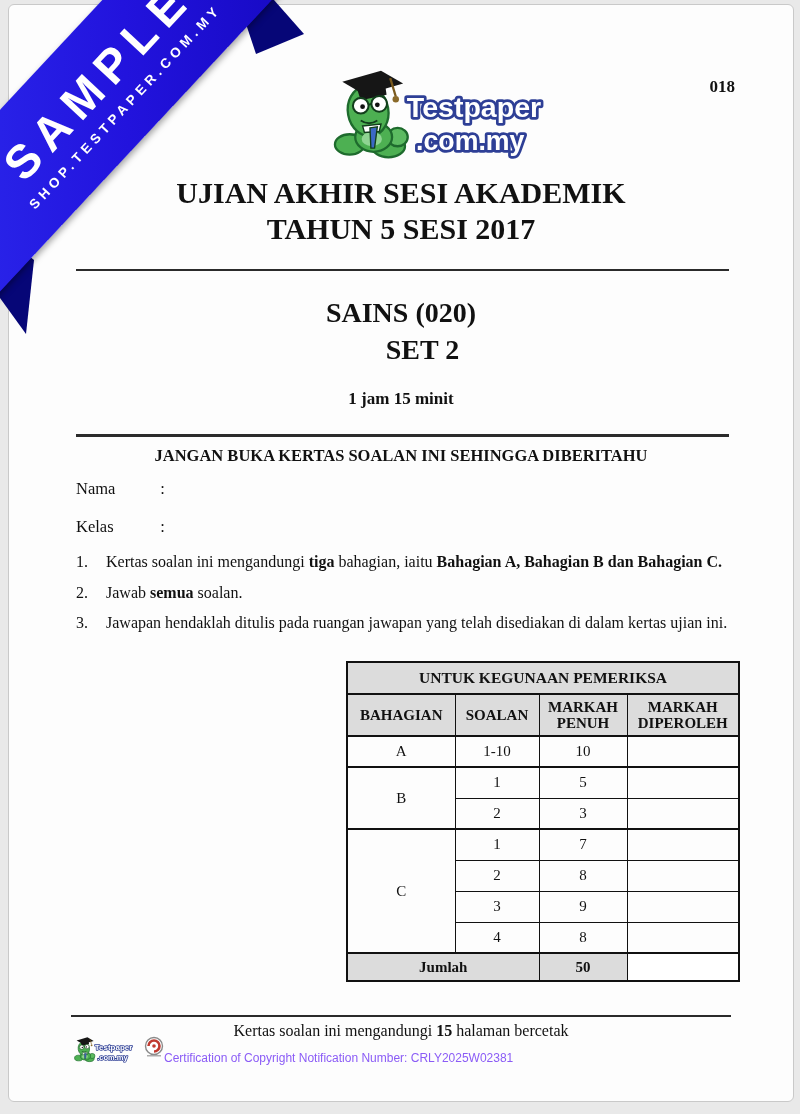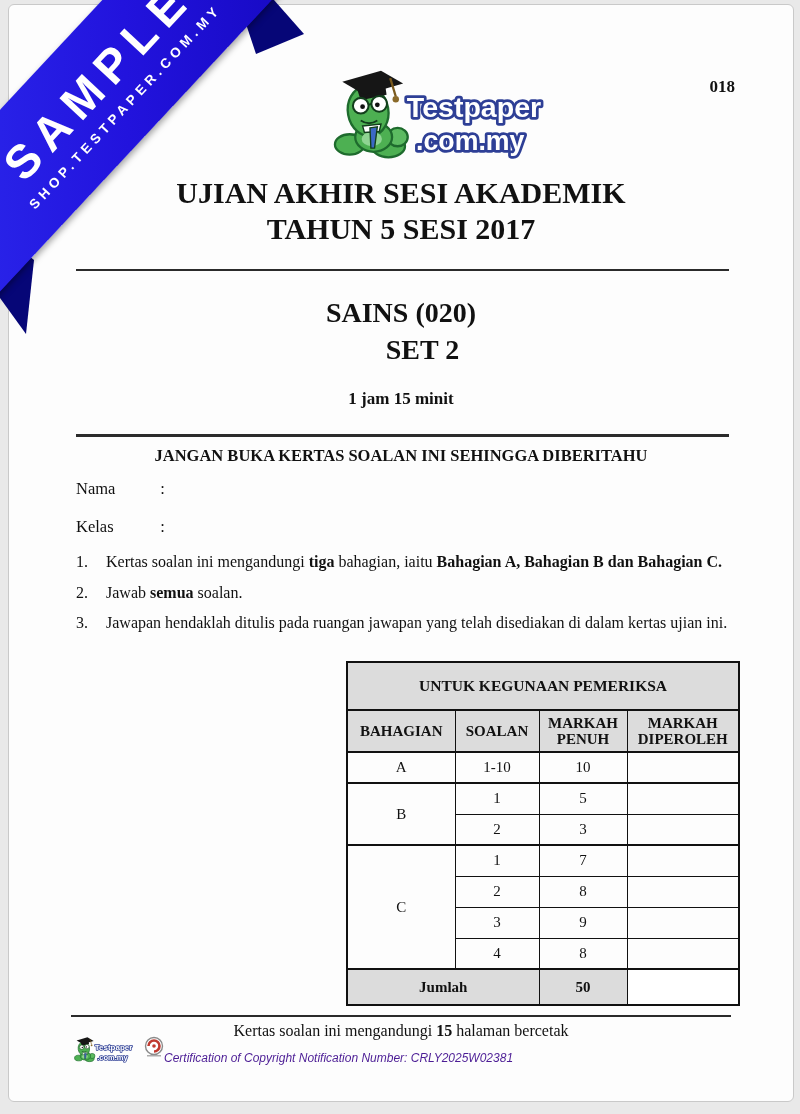--- a/index.html
+++ b/index.html
@@ -50,32 +50,32 @@
   .field-row .colon{display:inline-block;}
   
   .instr{position:absolute;left:67px;right:16px;font-size:16px;display:flex;line-height:1.25;}
   .i1{top:547px;} .i2{top:578px;} .i3{top:608px;}
   .instr .no{width:30px;flex:0 0 30px;}
   .b{font-weight:bold;}
   
   .marks{position:absolute;left:337px;top:656px;width:392px;border-collapse:collapse;
          border:2px solid #111;table-layout:fixed;font-family:"Liberation Serif",serif;}
   .marks td{border:1px solid #111;text-align:center;font-size:15px;padding:0 2px;}
-  .marks .t-title td{background:#dcdcdc;font-weight:bold;font-size:15.5px;height:48px;border-bottom-width:2px;}
+  .marks .t-title td{background:#dcdcdc;font-weight:bold;font-size:15.5px;height:32px;border-bottom-width:2px;}
   .marks .t-head td{background:#dcdcdc;font-weight:bold;line-height:1.1;height:42px;border-bottom-width:2px;}
   .marks .data td{height:31px;}
   .marks .grp td{border-top-width:2px;}
-  .marks .t-total td{background:#dcdcdc;font-weight:bold;height:36px;border-top-width:2px;}
+  .marks .t-total td{background:#dcdcdc;font-weight:bold;height:28px;border-top-width:2px;}
   .marks .t-total td.blank{background:#fff;}
   
   .hr3{left:62px;width:660px;top:1010px;}
   .page-count{top:1017px;font-size:16px;}
   .footer-logos{position:absolute;left:64px;top:1031px;display:flex;align-items:flex-start;gap:8px;}
   .cert{position:absolute;left:155px;top:1046px;font-family:"Liberation Sans",sans-serif;
-        font-style:italic;font-size:12px;color:#4c1d95;}
+        font-size:12px;color:#8b5cf6;}
   .hidden-defs{position:absolute;width:0;height:0;overflow:hidden;}
   svg text{font-family:"Liberation Sans",sans-serif;}
 </style>
 </head>
 <body>
 
 <svg class="hidden-defs" aria-hidden="true">
   <defs>
     <symbol id="tp-logo" viewBox="0 0 240 102">
 

